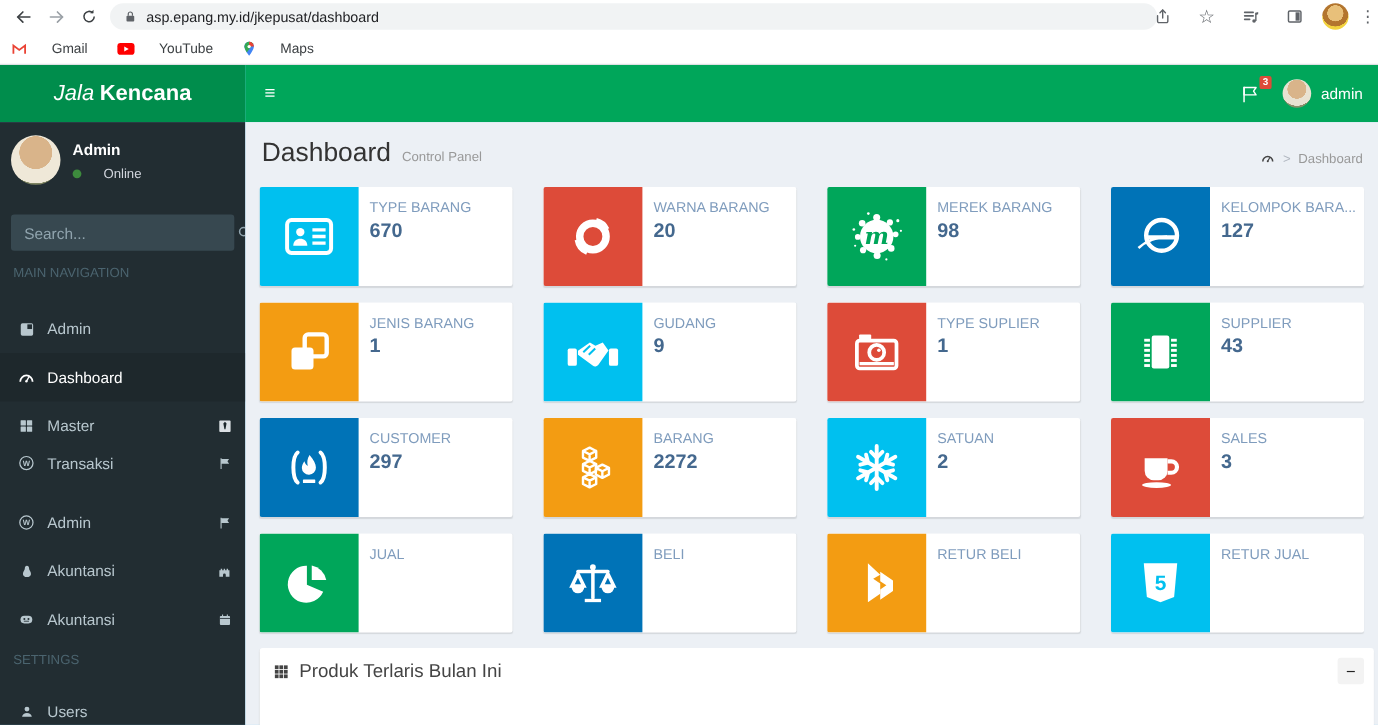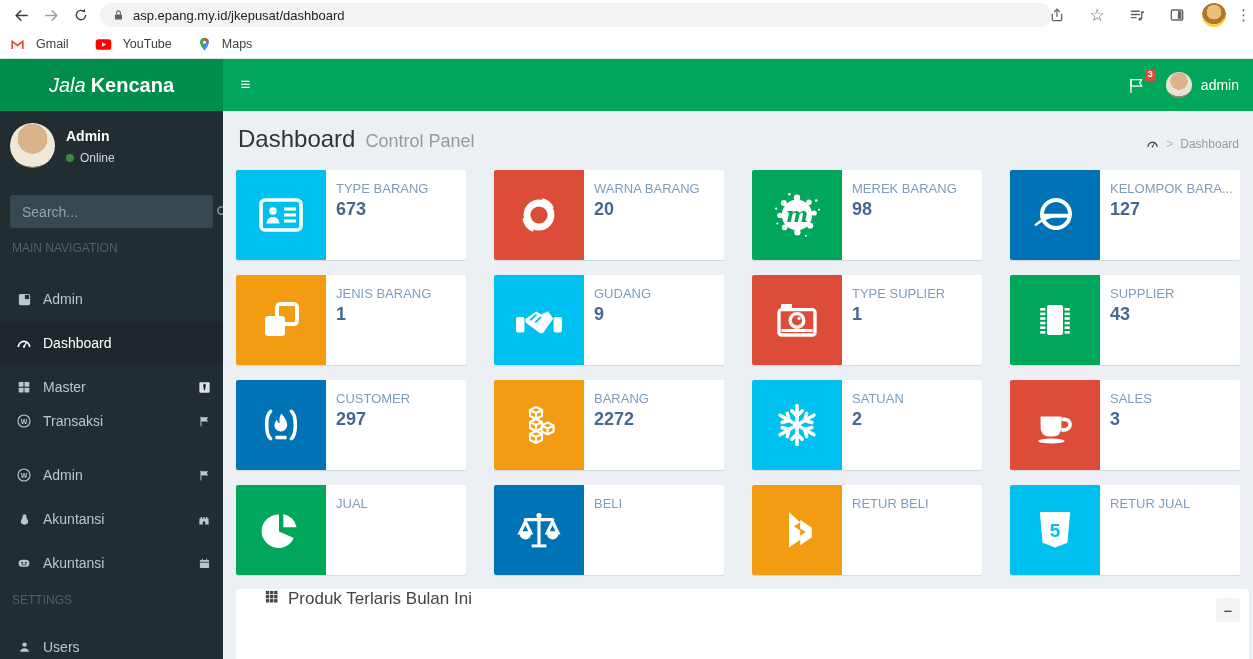--- a/index.html
+++ b/index.html
@@ -9,21 +9,21 @@
   
   .chrome { position:absolute; top:0; left:0; width:1253px; height:59px; background:#ffffff; border-bottom:1px solid #dcdde0; z-index:50; }
   .chrome-row1 { position:absolute; top:0; left:0; right:0; height:30px; display:flex; align-items:center; }
   .nav-ic { width:30px; height:26px; display:flex; align-items:center; justify-content:center; cursor:pointer; }
   .url-pill { position:absolute; left:100px; top:3px; width:952px; height:24px; background:#f1f3f4; border-radius:12px; display:flex; align-items:center; padding:0 12px; }
   .url-text { font-size:13px; color:#202124; margin-left:8px; }
   .chrome-right { position:absolute; right:2px; top:0; height:30px; display:flex; align-items:center; gap:10px; }
   .chrome-avatar { width:24px; height:24px; border-radius:50%; background:radial-gradient(circle at 50% 38%, #e8c07a 0 38%, #b3752e 39% 62%, #f2d23e 63% 100%); }
   .dots { font-size:15px; color:#5f6368; }
   .chrome-row2 { position:absolute; top:30px; left:0; right:0; height:28px; display:flex; align-items:center; padding-left:10px; gap:26px; }
-  .bm { display:flex; align-items:center; gap:11px; cursor:pointer; }
+  .bm { display:flex; align-items:center; gap:22px; cursor:pointer; }
   .bm-label { font-size:12.5px; color:#3c4043; }
   .star-glyph { font-size:17px; color:#5f6368; line-height:1; }
 
   
   .app-header { position:absolute; top:59px; left:0; width:1253px; height:52px; }
   .brand { position:absolute; left:0; top:0; width:223px; height:52px; background:#008d4c; color:#fff; display:flex; align-items:center; justify-content:center; font-size:20px; cursor:pointer; }
   .brand .light { font-weight:300;font-style:italic; }
   .brand .bold { font-weight:700; margin-left:5px; }
   .navbar { position:absolute; left:223px; top:0; right:0; height:52px; background:#00a65a; }
   .hamburger { position:absolute; left:0; top:0; width:45px; height:52px; color:#fff; font-size:17px; display:flex; align-items:center; justify-content:center; cursor:pointer; }
@@ -32,48 +32,48 @@
   .flag-badge { position:absolute; top:-3px; right:-6px; background:#dd4b39; color:#fff; font-size:9px; font-weight:bold; border-radius:2px; padding:1px 3px; line-height:1.1; }
   .nav-user { display:flex; align-items:center; gap:9px; cursor:pointer; }
   .nav-user-avatar { width:26px; height:26px; border-radius:50%; background:radial-gradient(circle at 50% 35%, #d9b48a 0 40%, #e9e2d2 41% 70%, #8a8f6a 71% 100%); }
   .nav-user-name { color:#fff; font-size:14px; }
 
   
   .sidebar { position:absolute; top:111px; left:0; width:223px; height:548px; background:#222d32; }
   .user-panel { position:absolute; top:12px; left:10px; right:10px; height:60px; }
   .sb-avatar { position:absolute; left:0; top:0; width:45px; height:45px; border-radius:50%; background:radial-gradient(circle at 50% 35%, #d9b48a 0 40%, #efe8d8 41% 75%, #7e8461 76% 100%); }
   .sb-name { position:absolute; left:56px; top:5px; color:#fff; font-weight:bold; font-size:14px; }
-  .sb-status { position:absolute; left:56px; top:28px; color:#d2d6de; font-size:12px; display:flex; align-items:center; gap:6px; }
+  .sb-status { position:absolute; left:56px; top:28px; color:#d2d6de; font-size:12px; display:flex; align-items:center; gap:20px; }
   .sb-dot { width:8px; height:8px; border-radius:50%; background:#3d8b3d; }
   .sb-search { position:absolute; top:84px; left:10px; width:203px; height:33px; background:#374850; border-radius:3px; display:flex; align-items:center; }
   .sb-search input { flex:1; background:transparent; border:none; outline:none; color:#ccc; font-size:14px; padding:0 12px; font-family:"Liberation Sans",sans-serif; }
   .sb-search input::placeholder { color:#90a4ae; }
   .sb-search .mag { width:34px; display:flex; align-items:center; justify-content:center; color:#90a4ae; cursor:pointer; }
   .sb-section { position:absolute; left:12px; color:#4b646f; font-size:12px; }
   .sb-item { position:absolute; left:0; width:223px; height:44px; display:flex; align-items:center; padding-left:14px; color:#b8c7ce; font-size:14px; cursor:pointer; }
   .sb-item.active { background:#1e282c; color:#fff; }
   .sb-item .mi { width:20px; margin-right:9px; display:flex; justify-content:center; }
   .sb-item .right-ic { position:absolute; right:12px; display:flex; align-items:center; }
 
   
   .content { position:absolute; left:223px; top:111px; width:1030px; height:548px; background:#ecf0f5; }
   .page-head { position:absolute; left:15px; top:14px; display:flex; align-items:baseline; gap:10px; }
   .page-title { font-size:24px; color:#333; font-weight:400; }
-  .page-sub { font-size:18px; color:#999; }
+  .page-sub { font-size:12px; color:#999; }
   .breadcrumb { position:absolute; right:14px; top:26px; display:flex; align-items:center; gap:7px; font-size:12px; color:#999; }
   .breadcrumb .crumb-icon { color:#444; display:flex; }
   .breadcrumb .sep { color:#b0b6bf; }
   .grid { position:absolute; left:13px; top:59px; width:1004px; display:grid; grid-template-columns:repeat(4,230px); grid-auto-rows:90px; column-gap:28px; row-gap:15px; }
   .ibox { background:#fff; border-radius:2px; box-shadow:0 1px 1px rgba(0,0,0,0.1); display:flex; overflow:hidden; }
   .ibox-icon { width:90px; height:90px; display:flex; align-items:center; justify-content:center; flex:0 0 90px; }
   .ibox-body { padding:11px 10px 0 10px; overflow:hidden; }
   .ibox-label { font-size:13px; color:#7f9cbd; text-transform:uppercase; white-space:nowrap; }
   .ibox-num { font-size:18px; font-weight:bold; color:#44688e; margin-top:3px; }
   .panel { position:absolute; left:13px; top:478px; width:1013px; height:140px; background:#fff; border-radius:3px; box-shadow:0 1px 1px rgba(0,0,0,0.1); }
-  .panel-head { position:relative; height:42px; display:flex; align-items:flex-start; padding-left:28px; gap:9px; }
+  .panel-head { position:relative; height:42px; display:flex; align-items:center; padding-left:12px; gap:9px; }
   .panel-title { font-size:17px; color:#444; }
   .panel-head .ph-icon { color:#444; display:flex; }
   .collapse-btn { position:absolute; right:9px; top:9px; width:24px; height:24px; background:#f3f3f3; border:none; border-radius:3px; color:#222; font-size:15px; line-height:1; cursor:pointer; }
 
   svg { display:block; }
 </style>
 </head>
 <body>
 
 <div id="screen">
@@ -353,21 +353,21 @@
               <path d="M4.8 16.2c0-2.1 1.5-3.2 3.2-3.2s3.2 1.1 3.2 3.2z" fill="#fff"></path>
               <g stroke="#fff" stroke-width="1.5">
                 <line x1="13.5" y1="9" x2="19.5" y2="9"></line>
                 <line x1="13.5" y1="12" x2="19.5" y2="12"></line>
                 <line x1="13.5" y1="15" x2="19.5" y2="15"></line>
               </g>
             </svg>
         </div>
         <div class="ibox-body">
             <div class="ibox-label">TYPE BARANG</div>
-            <div class="ibox-num">673</div>
+            <div class="ibox-num">670</div>
           </div>
       </div>
 
       <div class="ibox">
         <div class="ibox-icon" style="background-color: rgb(221, 75, 57);">
           <svg width="48" height="48" viewBox="0 0 24 24">
               <circle cx="12" cy="12" r="6" fill="none" stroke="#fff" stroke-width="3.4"></circle>
               <path d="M4.4 13.6a7.8 7.8 0 004.8 6.1" fill="none" stroke="#fff" stroke-width="1.4"></path>
               <path d="M13.6 4.3a7.8 7.8 0 015.2 4.2" fill="none" stroke="#fff" stroke-width="1.4"></path>
             </svg>

